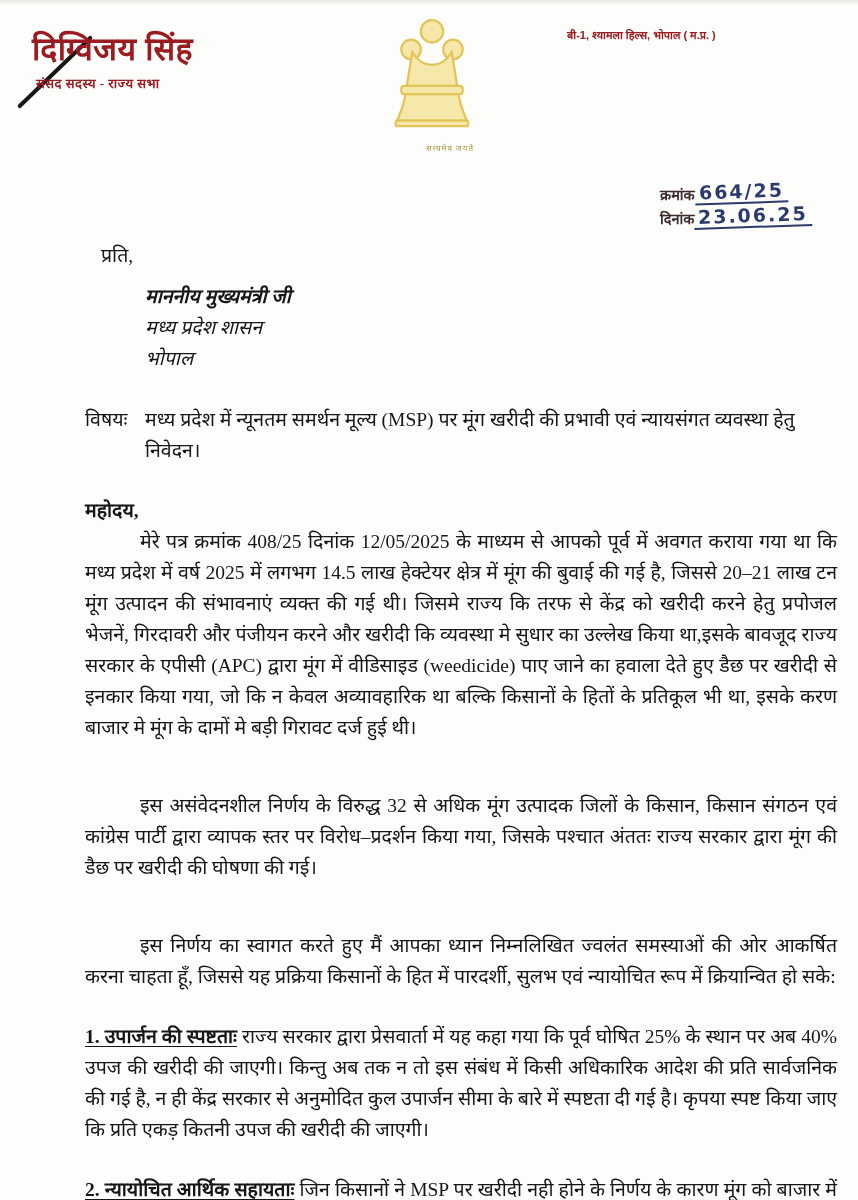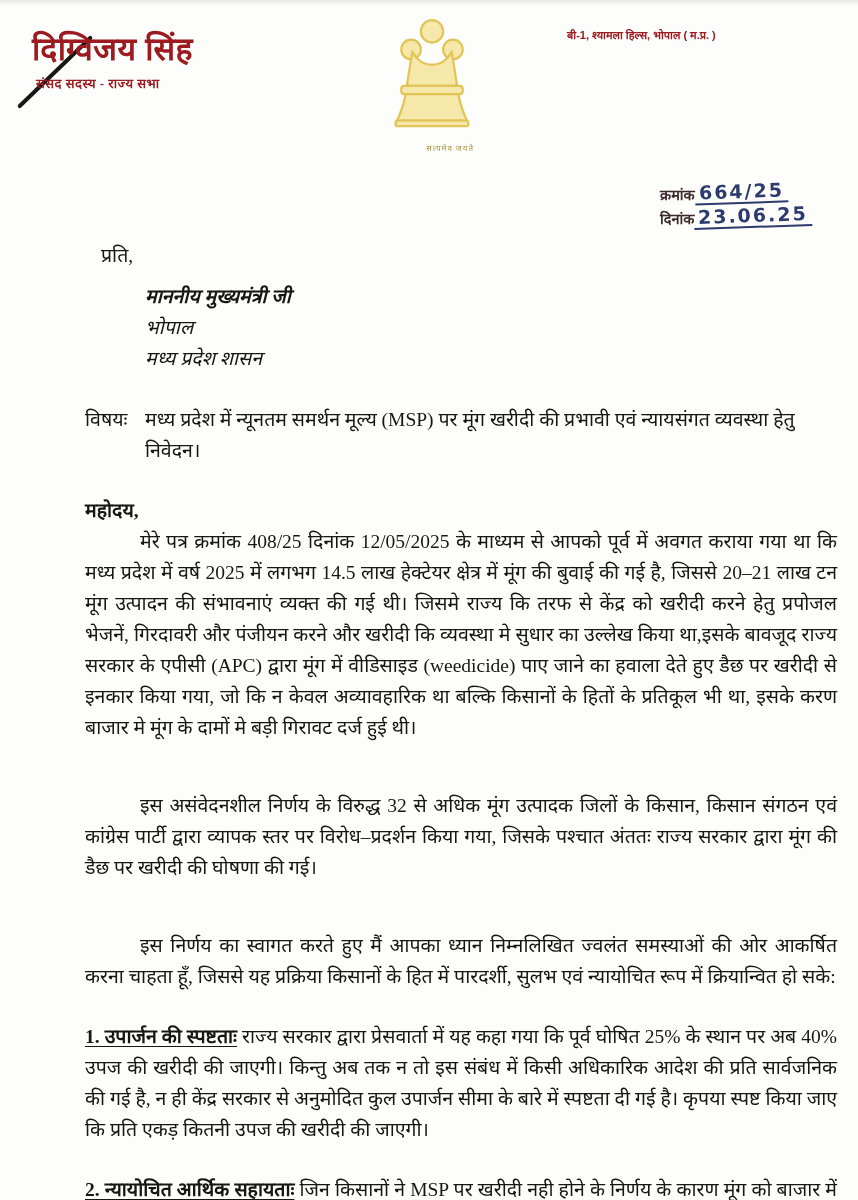--- a/index.html
+++ b/index.html
@@ -129,22 +129,22 @@
       </div>
     </div>
   </div>
 
   <div class="body-block">
 
     <div class="to-label">प्रति,</div>
 
     <div class="recipient">
       <div class="recipient-name">माननीय मुख्यमंत्री जी</div>
+      <div>मध्य प्रदेश शासन</div>
       <div>भोपाल</div>
-      <div>मध्य प्रदेश शासन</div>
     </div>
 
     <div class="subject-row">
       <span class="subject-label">विषयः</span>
       <span>मध्य प्रदेश में न्यूनतम समर्थन मूल्य (MSP) पर मूंग खरीदी की प्रभावी एवं न्यायसंगत व्यवस्था हेतु निवेदन।</span>
     </div>
 
     <div class="salutation">महोदय,</div>
 
     <p class="para indent">मेरे पत्र क्रमांक 408/25 दिनांक 12/05/2025 के माध्यम से आपको पूर्व में अवगत कराया गया था कि मध्य प्रदेश में वर्ष 2025 में लगभग 14.5 लाख हेक्टेयर क्षेत्र में मूंग की बुवाई की गई है, जिससे 20–21 लाख टन मूंग उत्पादन की संभावनाएं व्यक्त की गई थी। जिसमे राज्य कि तरफ से केंद्र को खरीदी करने हेतु प्रपोजल भेजनें, गिरदावरी और पंजीयन करने और खरीदी कि व्यवस्था मे सुधार का उल्लेख किया था,इसके बावजूद राज्य सरकार के एपीसी (APC) द्वारा मूंग में वीडिसाइड (weedicide) पाए जाने का हवाला देते हुए डैछ पर खरीदी से इनकार किया गया, जो कि न केवल अव्यावहारिक था बल्कि किसानों के हितों के प्रतिकूल भी था, इसके करण बाजार मे मूंग के दामों मे बड़ी गिरावट दर्ज हुई थी।</p>

